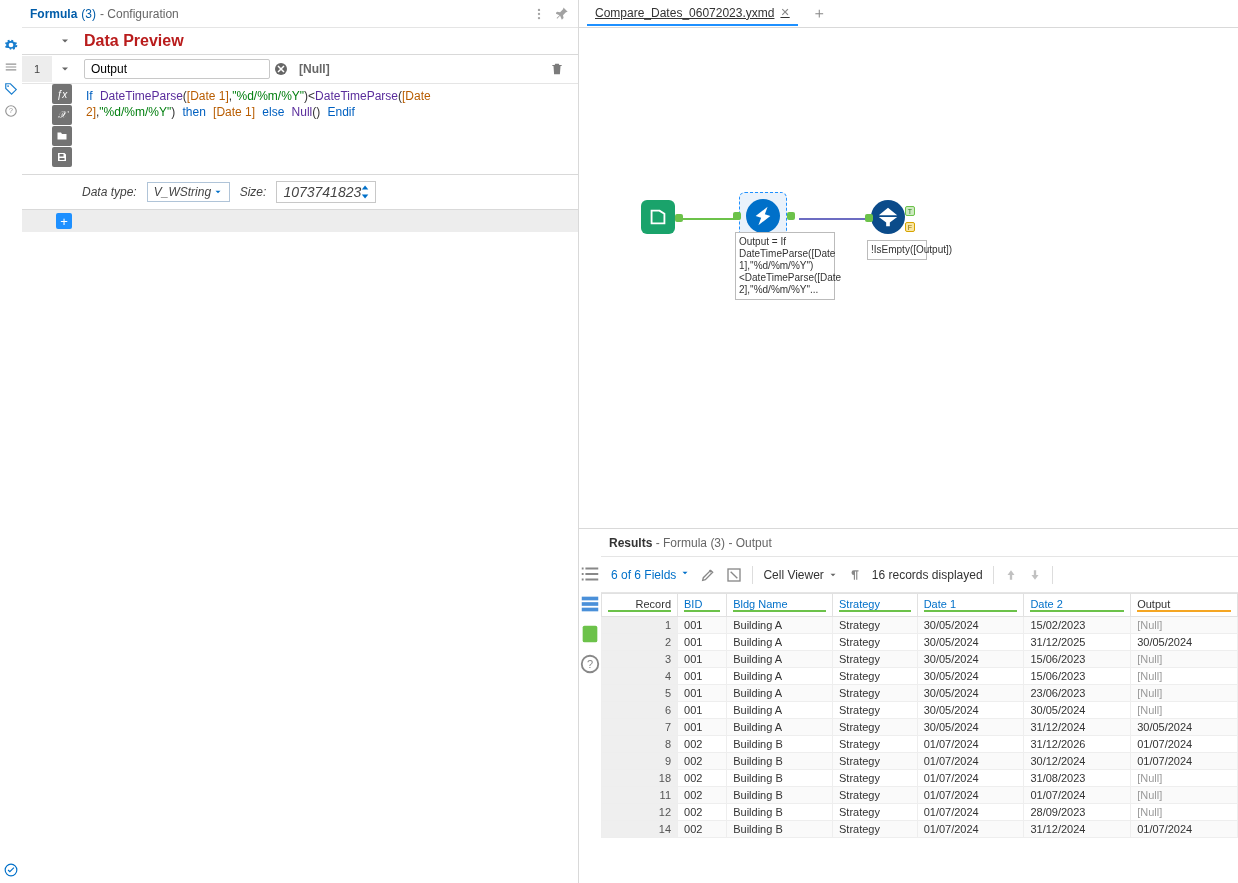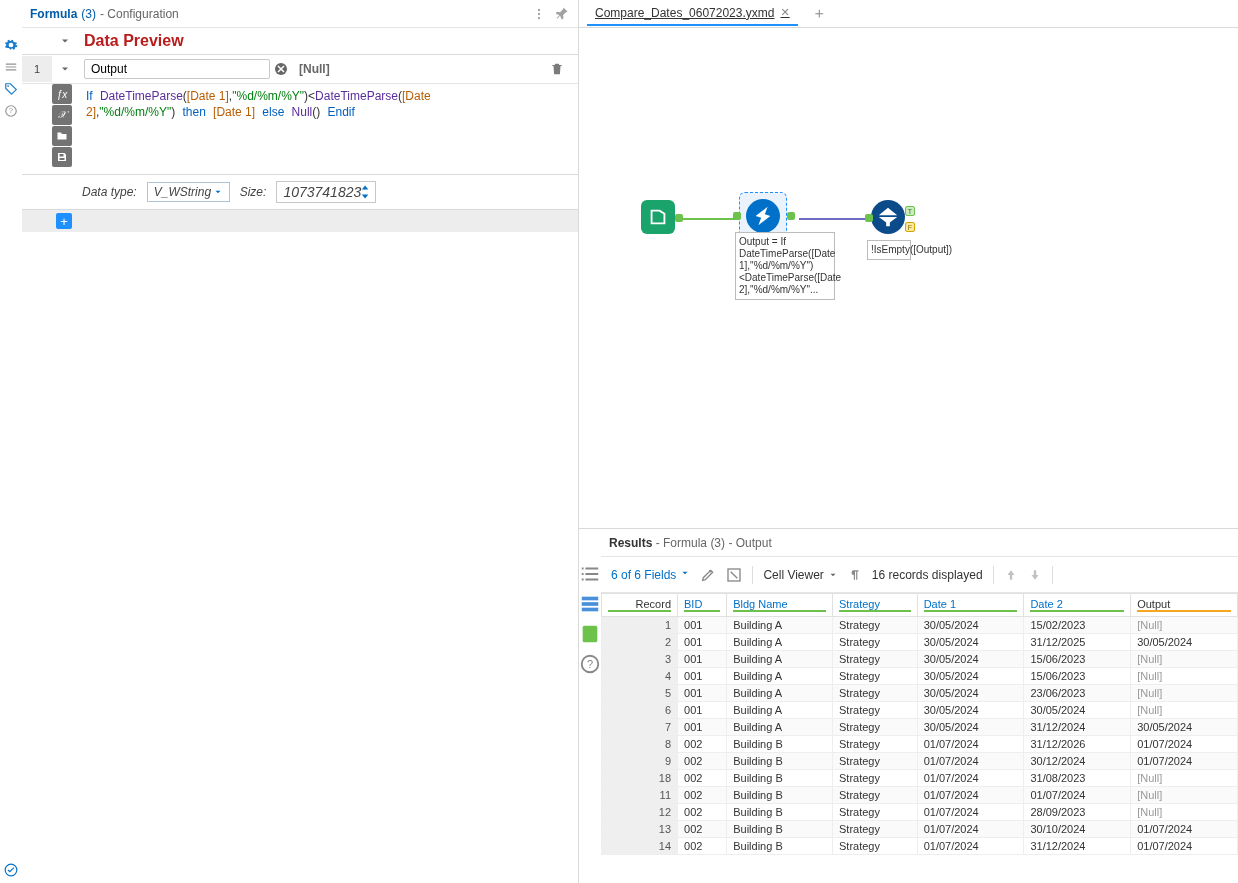--- a/index.html
+++ b/index.html
@@ -248,21 +248,21 @@
 
       <div class="tool-node" style="left:292px; top:172px;">
         <div class="tool-circle" style="background:#0b4b8a;">
           <svg width="22" height="22" viewBox="0 0 24 24">
               <path fill="#fff" d="M12 2l10 8H2l10-8zM2 12h20l-8 6v4h-4v-4l-8-6z"></path>
             </svg>
         </div>
         <div style="position:absolute;left:-6px;top:14px;width:8px;height:8px;background:#6cc24a;border-radius:2px;"></div>
         <div style="position:absolute;left:34px;top:6px;width:10px;height:10px;background:#cdeac0;border:1px solid #6cc24a;border-radius:2px;font-size:7px;text-align:center;line-height:10px;color:#2a7a1f;">T</div>
         <div style="position:absolute;left:34px;top:22px;width:10px;height:10px;background:#fbe6a2;border:1px solid #d6a400;border-radius:2px;font-size:7px;text-align:center;line-height:10px;color:#8a6d00;">F</div>
-        <div class="tool-label" style="width:44px;">!IsEmpty([Output])</div>
+        <div class="tool-label" style="width:60px;">!IsEmpty([Output])</div>
       </div>
     </div>
 
     <div class="results">
       <div class="results-vstrip">
         <svg class="ico" viewBox="0 0 24 24">
             <path fill="#888" d="M3 5h2v2H3zM7 5h14v2H7zM3 11h2v2H3zM7 11h14v2H7zM3 17h2v2H3zM7 17h14v2H7z"></path>
           </svg>
         <svg class="ico" viewBox="0 0 24 24">
             <rect x="3" y="4" width="18" height="4" fill="#4a90d9"></rect>
@@ -433,29 +433,20 @@
                 <tr>
     <td class="rec">12</td>
     <td>002</td>
     <td>Building B</td>
     <td>Strategy</td>
     <td>01/07/2024</td>
     <td>28/09/2023</td>
     <td class="null">[Null]</td>
   </tr>
                 <tr>
-    <td class="rec">13</td>
-    <td>002</td>
-    <td>Building B</td>
-    <td>Strategy</td>
-    <td>01/07/2024</td>
-    <td>30/10/2024</td>
-    <td class="">01/07/2024</td>
-  </tr>
-                <tr>
     <td class="rec">14</td>
     <td>002</td>
     <td>Building B</td>
     <td>Strategy</td>
     <td>01/07/2024</td>
     <td>31/12/2024</td>
     <td class="">01/07/2024</td>
   </tr>
               </tbody>
             </table>

